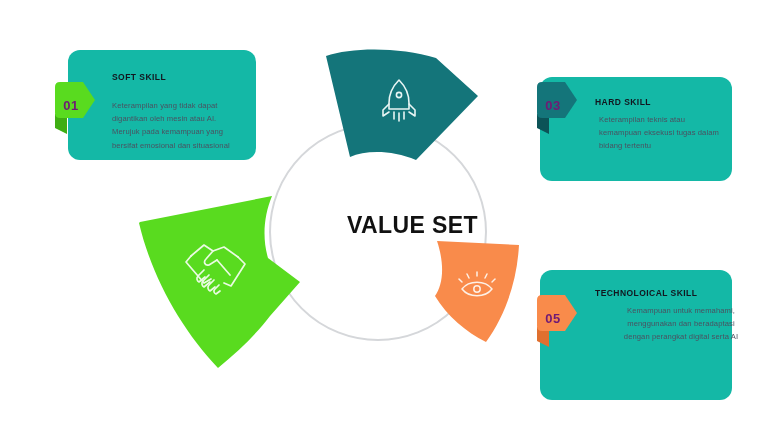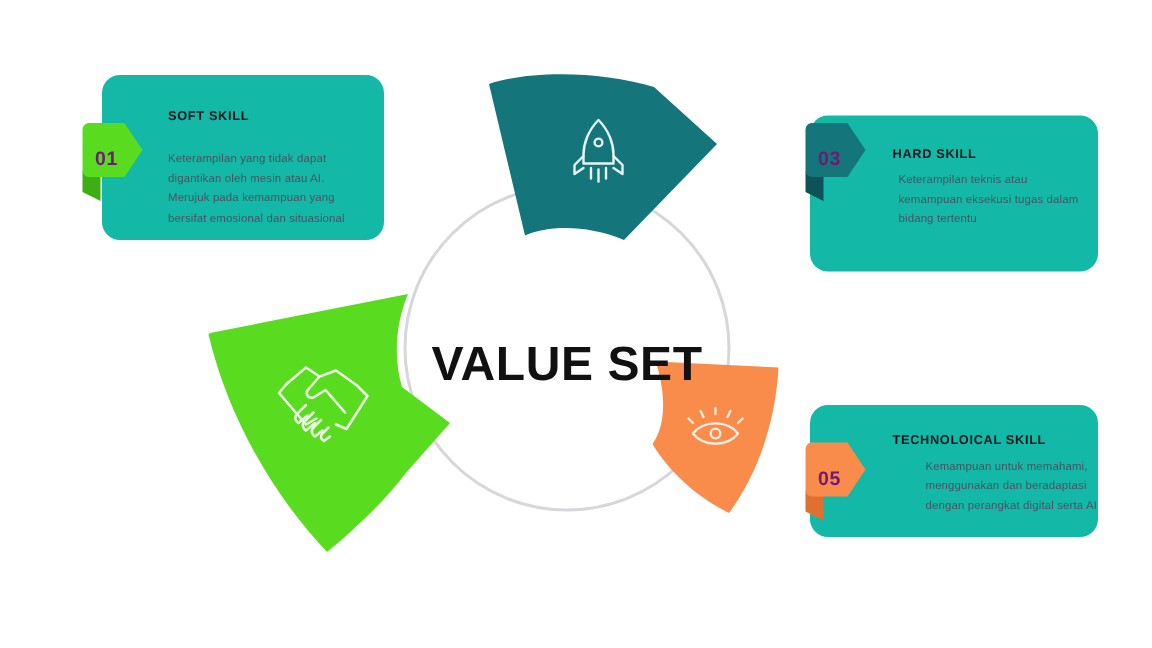--- a/index.html
+++ b/index.html
@@ -28,40 +28,40 @@
     position: absolute;
     left: 0; top: 0;
     width: 768px;
     height: 432px;
   }
 
   
   .center-title {
     position: absolute;
     left: 278px;
-    top: 224px;
+    top: 212px;
     width: 200px;
-    text-align: center;
-    font-size: 32px;
+    text-align: right;
+    font-size: 23px;
     font-weight: bold;
     letter-spacing: 0.4px;
     color: #111111;
     font-family: "Liberation Sans", sans-serif;
   }
 
   
   .card {
     position: absolute;
     background: #14b8a6;
     border-radius: 12px;
     box-sizing: border-box;
   }
   .card-1 { left: 68px;  top: 50px;  width: 188px; height: 110px; }
   .card-2 { left: 540px; top: 55px;  width: 192px; height: 104px; margin-top: 22px; }
-  .card-3 { left: 540px; top: 270px; width: 192px; height: 88px; }
+  .card-3 { left: 540px; top: 270px; width: 192px; height: 130px; text-align: center; }
 
   .card-title {
     position: absolute;
     font-size: 8.5px;
     font-weight: bold;
     letter-spacing: 0.45px;
     color: #12161f;
     white-space: nowrap;
   }
   .card-body {

